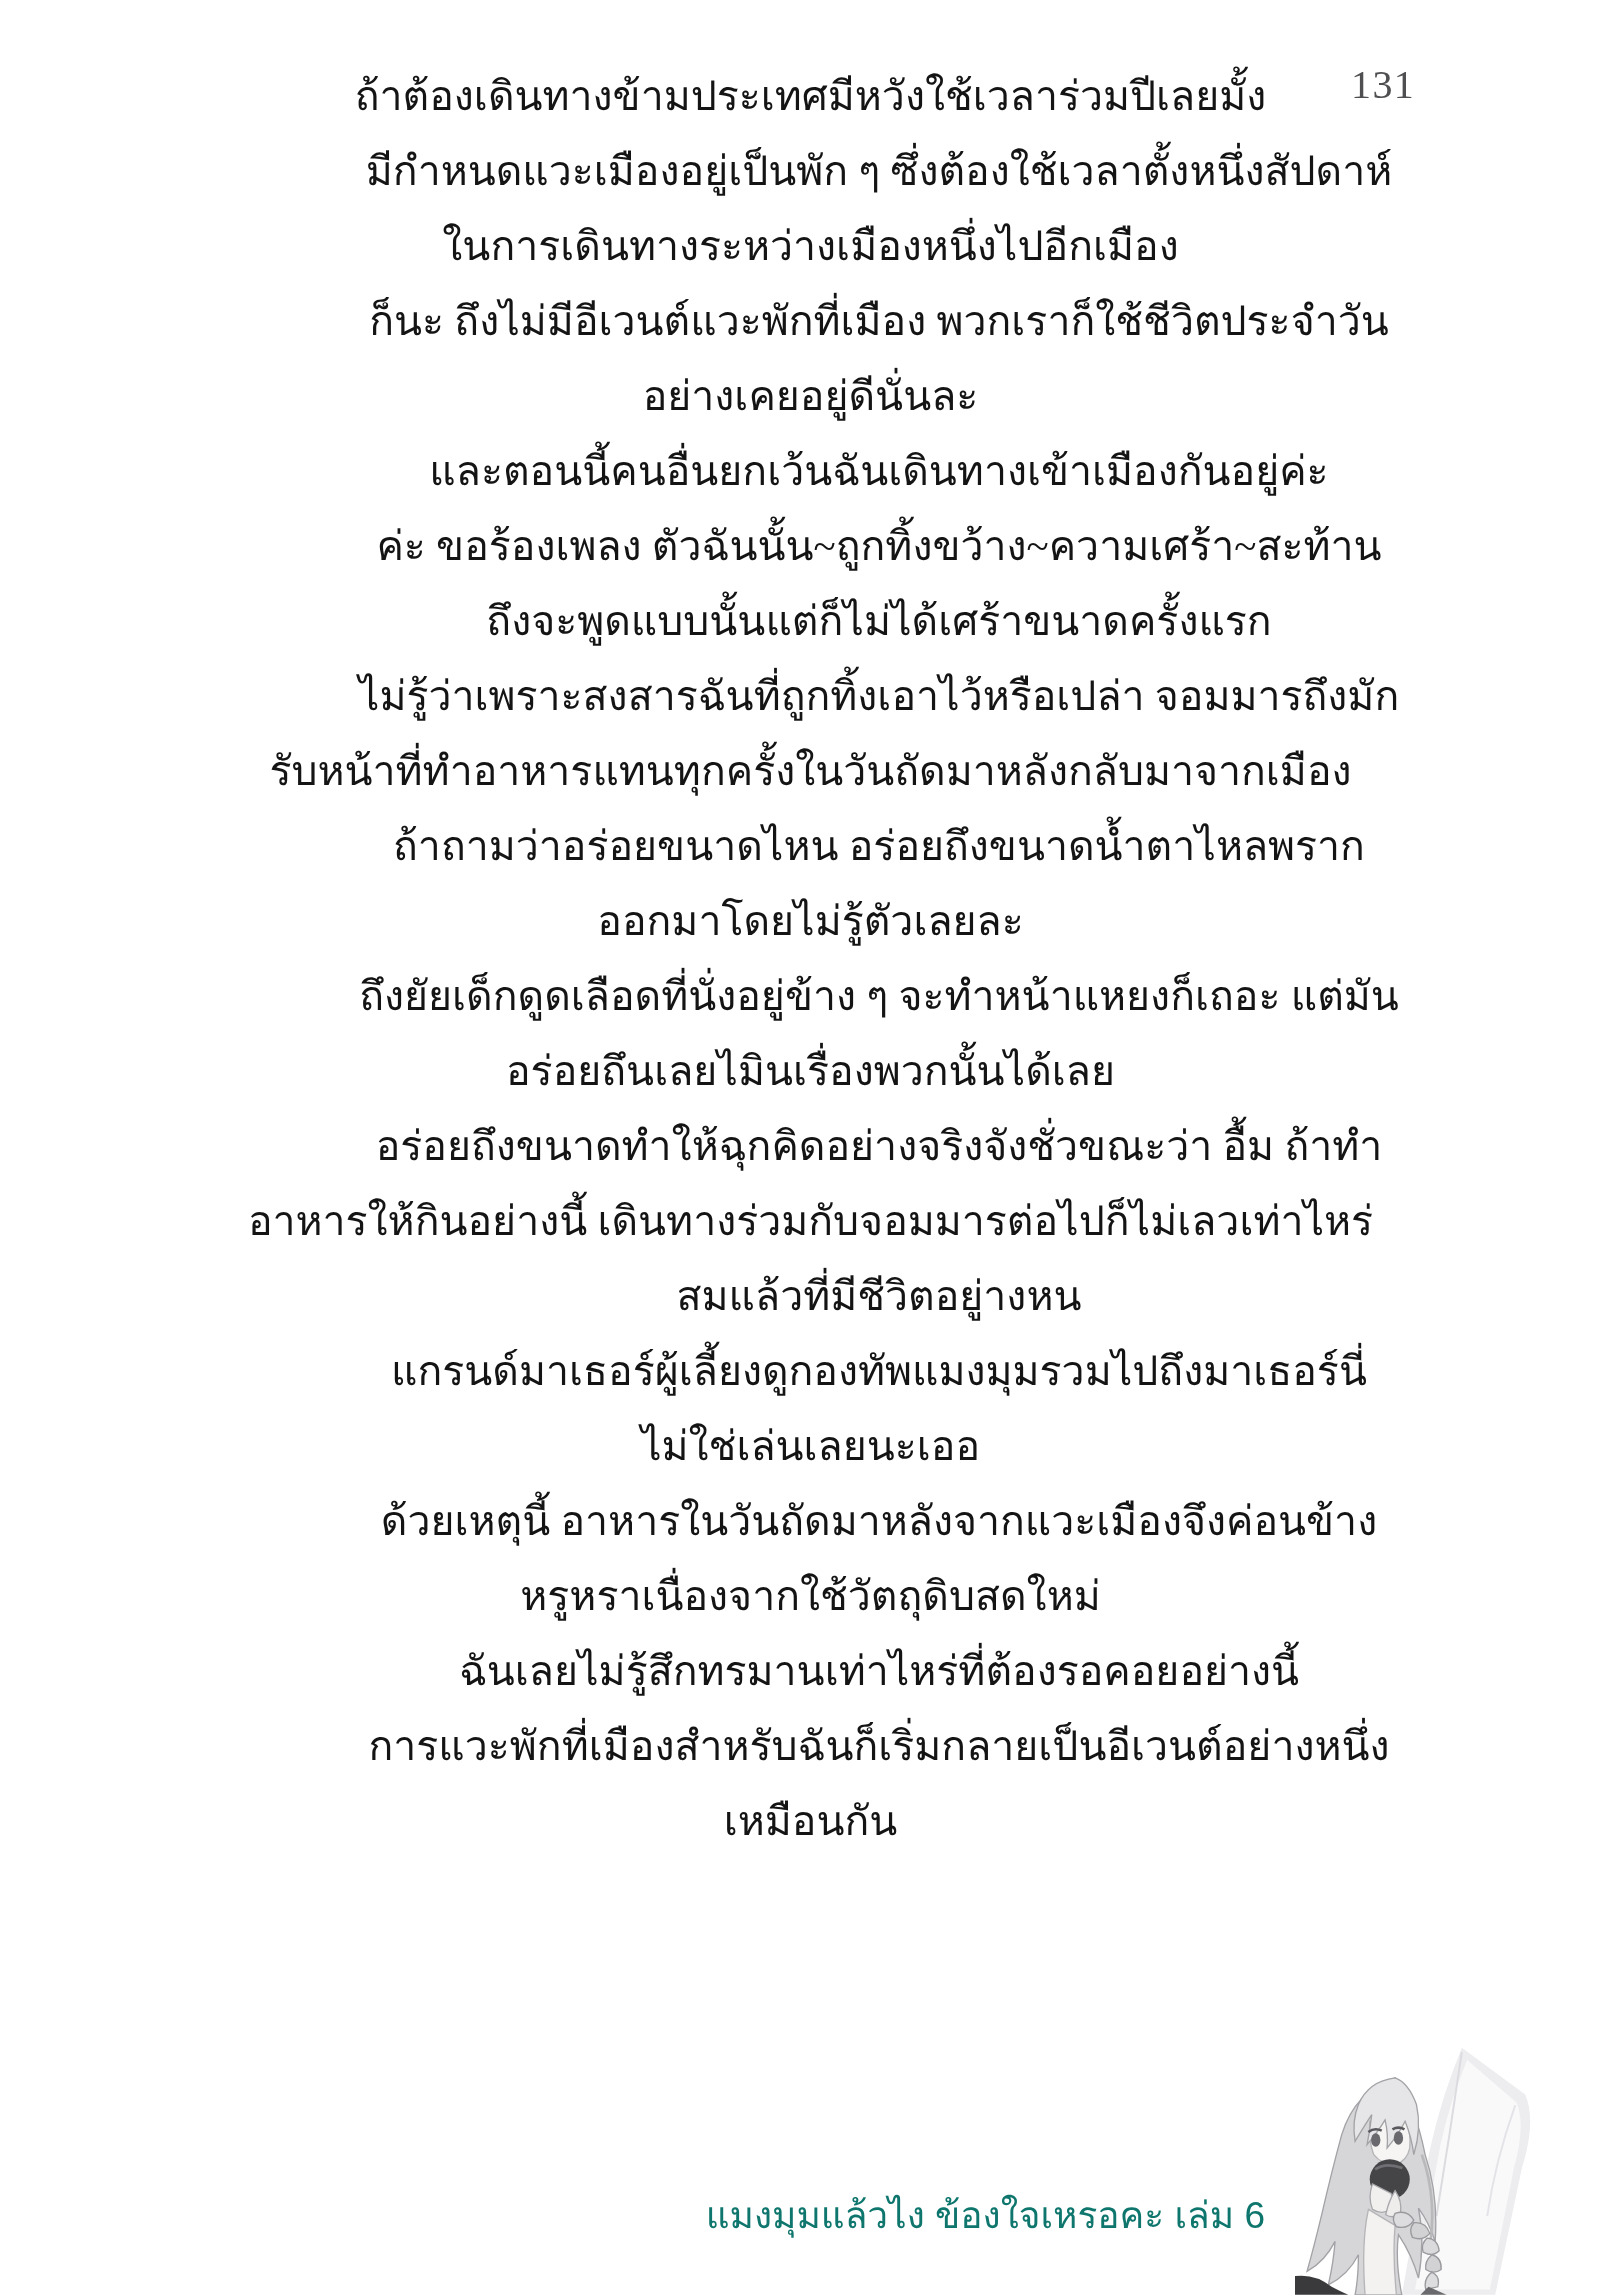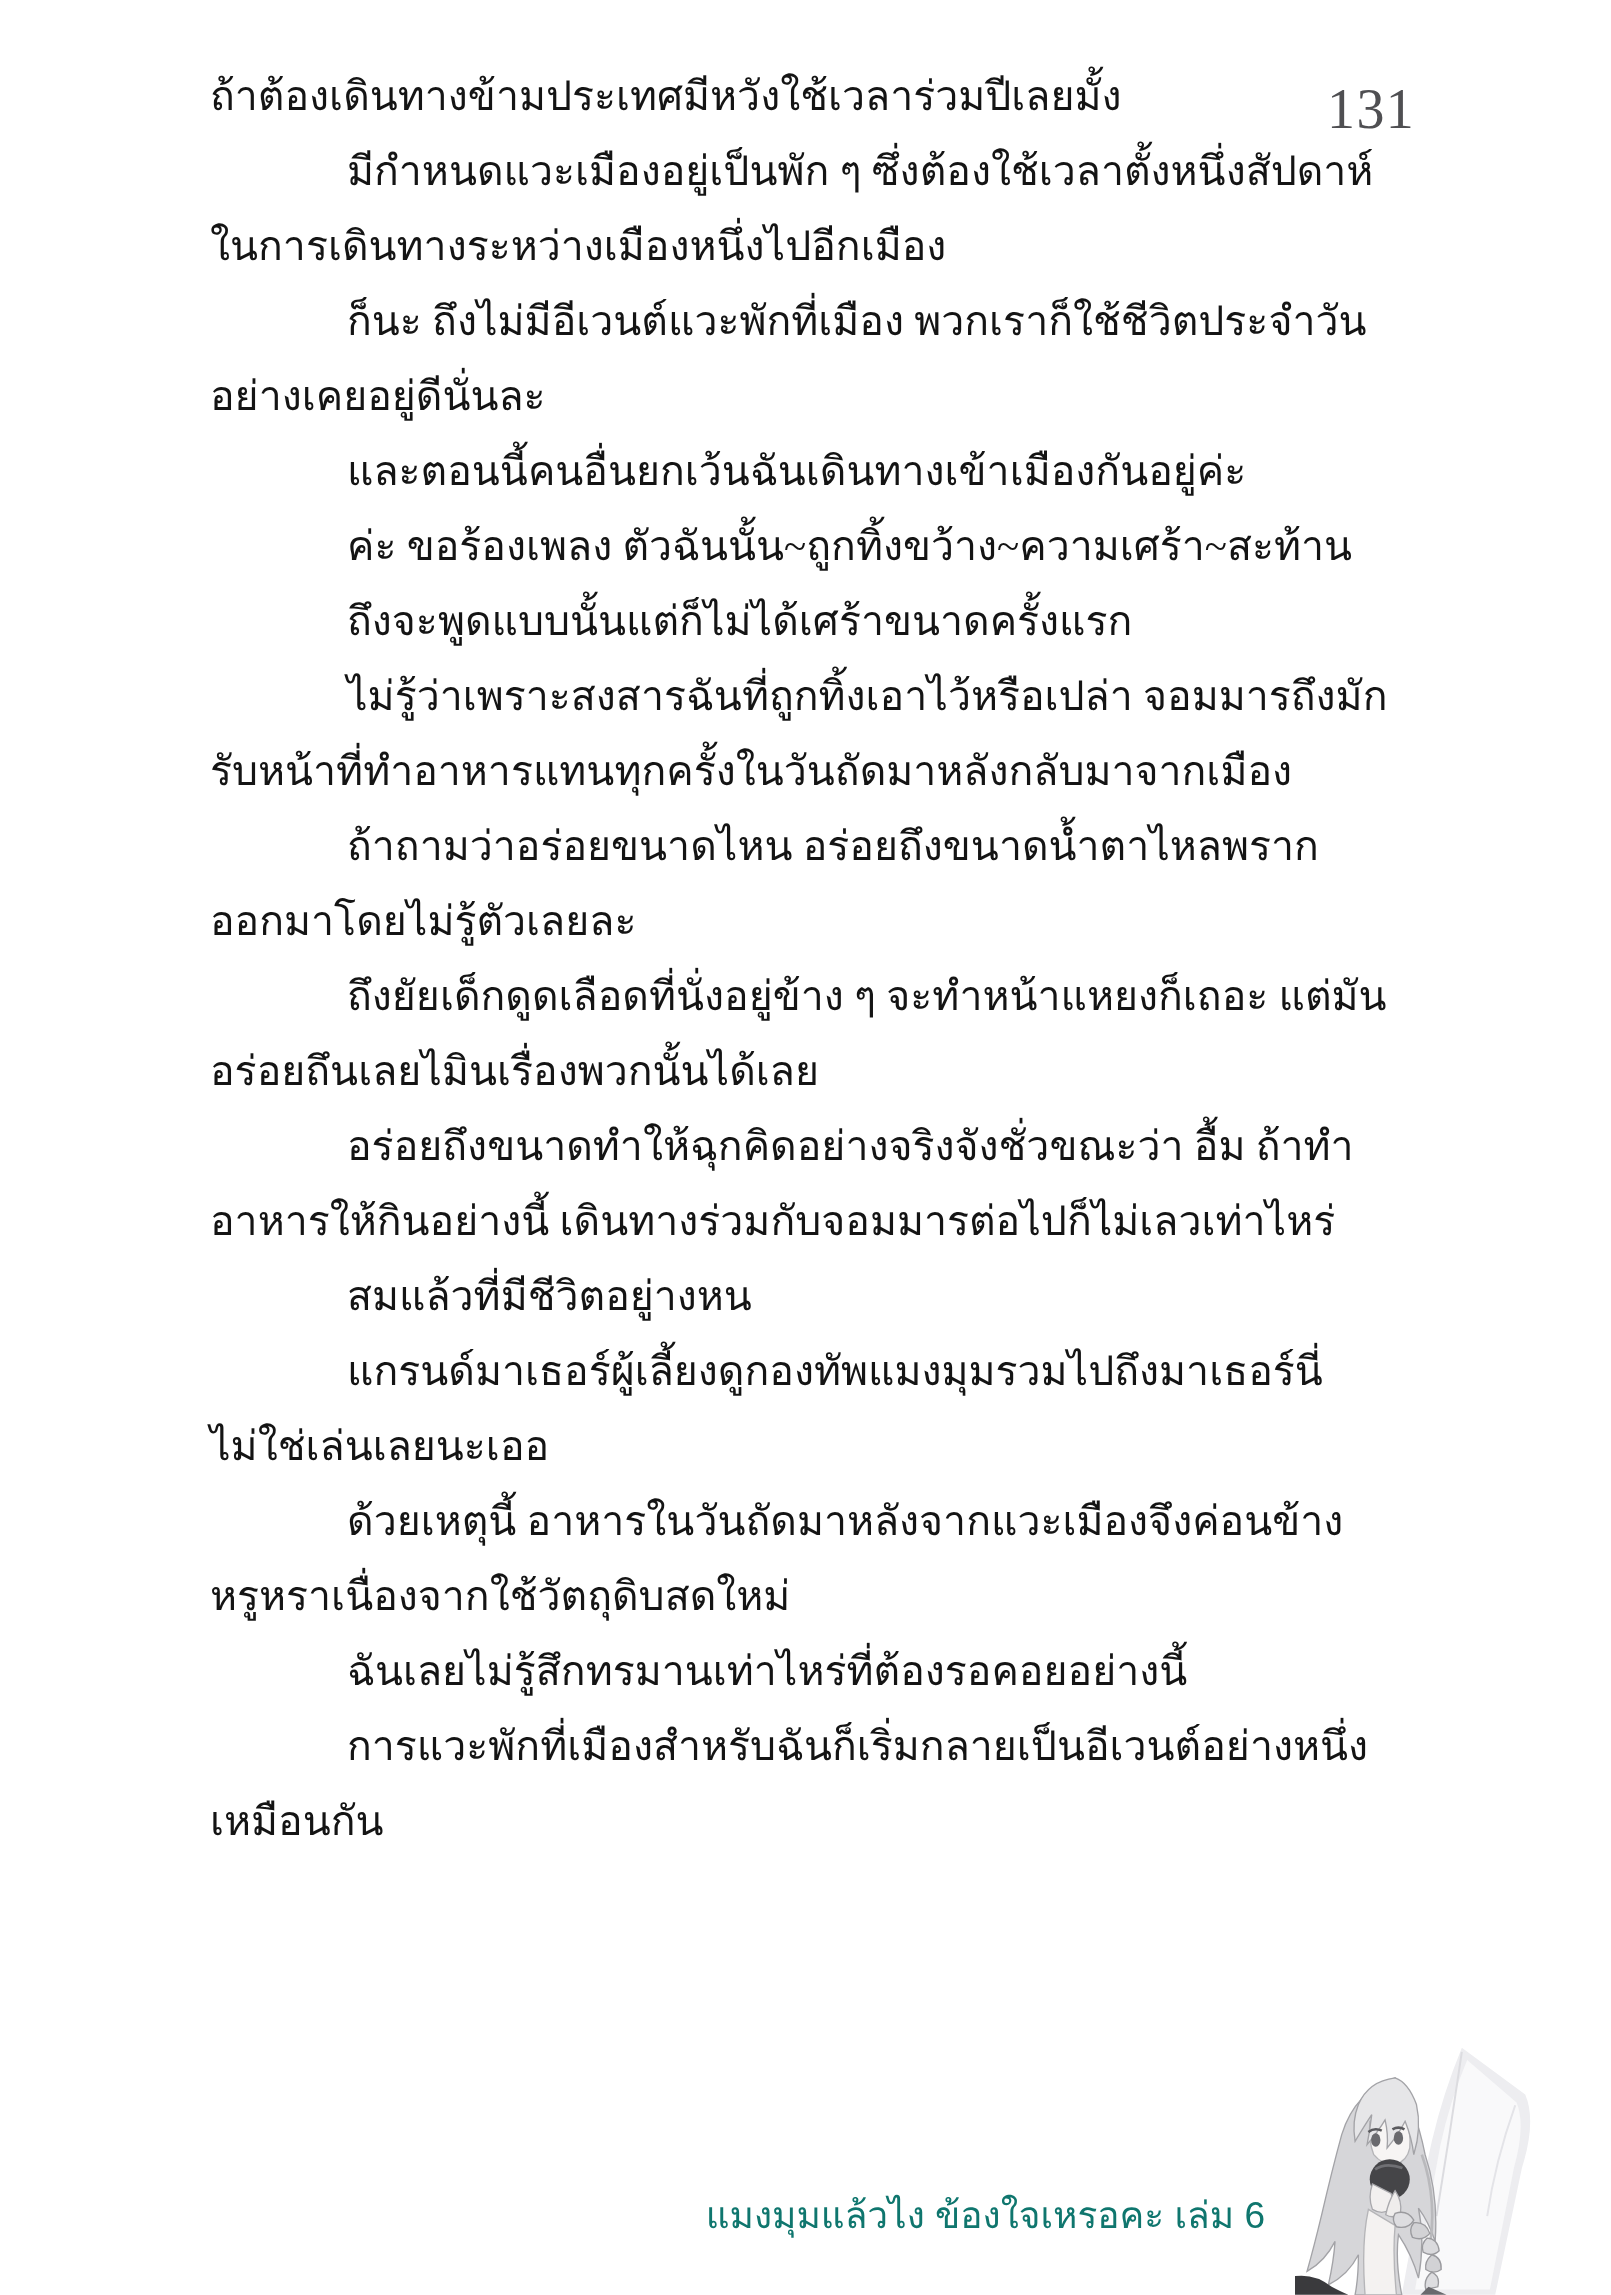--- a/index.html
+++ b/index.html
@@ -13,39 +13,39 @@
     height: 2295px;
     background: #ffffff;
     overflow: hidden;
     font-family: "Liberation Serif", serif;
   }
   .page-number {
     position: absolute;
     top: 65px;
     right: 197px;
     font-family: "Liberation Serif", serif;
-    font-size: 56px;
+    font-size: 40px;
     line-height: 1;
     color: #4f4f52;
     letter-spacing: 1.3px;
-    margin-top: 16px;
   }
   .body-text {
     position: absolute;
     top: 59px;
     left: 210px;
     width: 1201px;
     color: #141414;
   }
   .line {
     height: 75px;
     line-height: 75px;
     font-size: 41px;
     white-space: nowrap;
     font-family: "Liberation Serif", serif;
+    text-align: center;
   }
   .line.indent {
     padding-left: 137px;
   }
   .footer-title {
     position: absolute;
     top: 2194px;
     right: 347px;
     font-family: "Liberation Sans", sans-serif;
     font-size: 37px;

